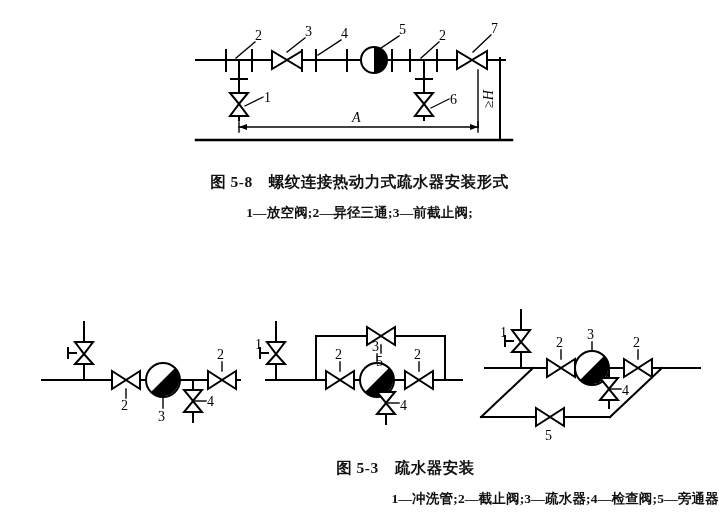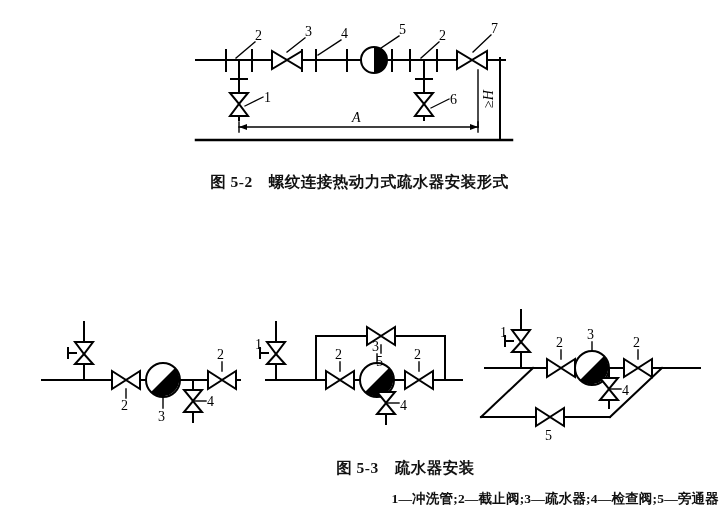--- a/index.html
+++ b/index.html
@@ -113,21 +113,22 @@
         <text x="491" y="33">7</text>
         <text x="264" y="102">1</text>
         <text x="450" y="104">6</text>
       </g>
 
       <text x="352" y="122" font-family="Liberation Serif, serif" font-size="14" font-style="italic" fill="#000">A</text>
       <text x="0" y="0" font-family="Liberation Serif, serif" font-size="14" font-style="italic" fill="#000" transform="translate(493,108) rotate(-90)">≥H</text>
     </svg>
   </div>
 
-  <div class="cap cap-title" style="top:172px;">图 5-2 螺纹连接热动力式疏水器安装形式</div>
+  <div class="cap cap-title" style="top:172px;">图 5-8 螺纹连接热动力式疏水器安装形式</div>
+  <div class="cap cap-legend" style="top:203px;">1—放空阀;2—异径三通;3—前截止阀;</div>
 
   <div class="fig" style="left:0;top:300px;">
     <svg width="719" height="150" viewBox="0 0 719 150">
       <g stroke="#000" fill="none" stroke-width="2" stroke-linecap="square">
 
         <g>
           <line x1="42" y1="80" x2="240" y2="80"></line>
 
           <line x1="84" y1="22" x2="84" y2="80"></line>
           <polygon points="75,42 93,42 84,54" fill="#fff"></polygon>

